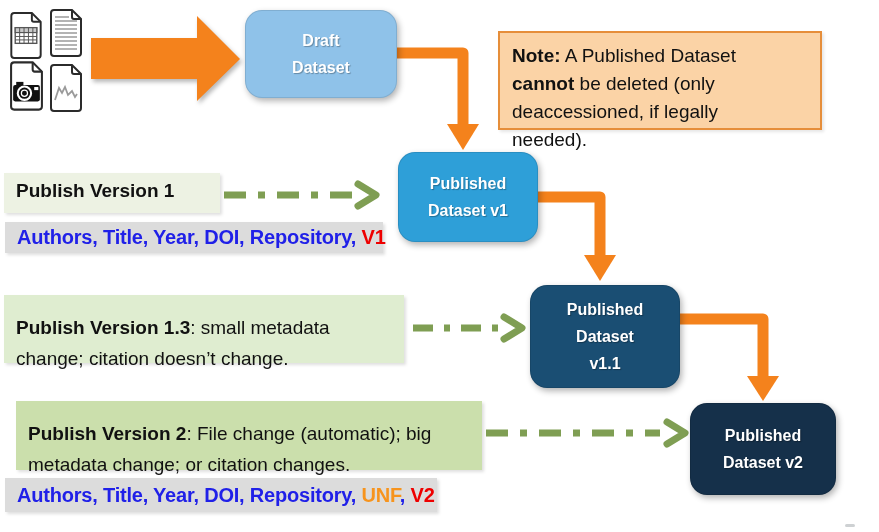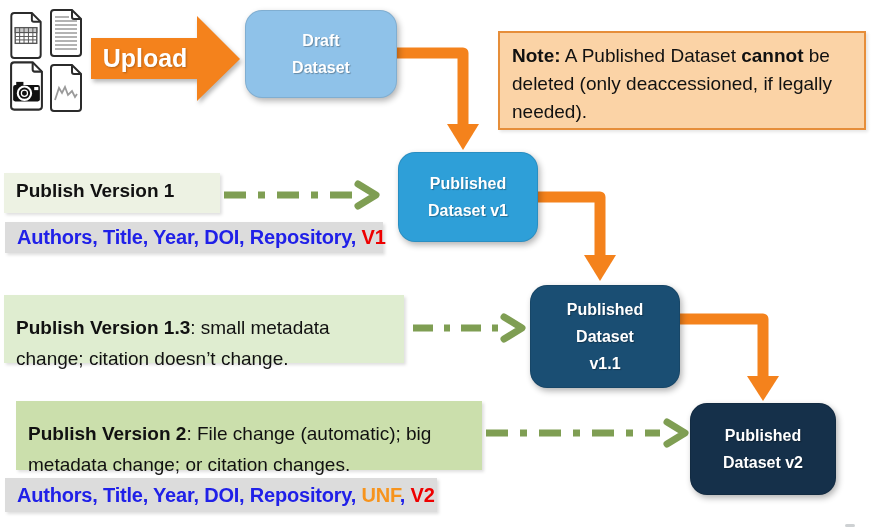--- a/index.html
+++ b/index.html
@@ -25,21 +25,21 @@
     border-radius:17px;box-shadow:2px 3px 6px rgba(0,0,0,.3);
     text-shadow:1px 1px 1px rgba(0,0,0,.3);
     border:1px solid rgba(0,0,0,.10);box-sizing:border-box;
   }
   .box-draft{left:245px;top:10px;width:152px;height:88px;background:var(--draft-box,#8FC2E9);}
   .box-v1{left:398px;top:152px;width:140px;height:90px;background:var(--v1-box,#2E9FD8);}
   .box-v11{left:530px;top:285px;width:150px;height:103px;background:var(--v11-box,#1A4E73);}
   .box-v2{left:690px;top:403px;width:146px;height:92px;background:var(--v2-box,#15304A);}
 
   .note{
-    position:absolute;left:498px;top:31px;width:368px;height:99px;box-sizing:border-box;
+    position:absolute;left:498px;top:31px;width:324px;height:99px;box-sizing:border-box;
     background:var(--note-bg,#FBD3A6);border:2px solid var(--note-border,#E68E3A);
     padding:9px 24px 0 12px;font-size:19px;line-height:28px;color:#111;
     box-shadow:2px 2px 3px rgba(0,0,0,.10);
   }
   .note b{font-weight:bold;}
 
   .plabel{
     position:absolute;box-sizing:border-box;color:#111;font-size:19px;line-height:31px;
     padding:17px 12px;box-shadow:2px 2px 3px rgba(0,0,0,.13);
   }
@@ -124,21 +124,20 @@
     <circle cx="16" cy="31" r="6.5" fill="#111" stroke="#fff" stroke-width="2"></circle>
     <circle cx="16" cy="31" r="3" fill="#111" stroke="#fff" stroke-width="1.2"></circle>
     <rect x="25.5" y="25" width="4" height="3" fill="#fff"></rect>
   </svg>
   <svg class="file-icon" style="left:48px;top:63px" width="36" height="50" viewBox="0 0 36 48">
     <path d="M6 1 H24 L33 10 V44 Q33 47 30 47 H6 Q3 47 3 44 V4 Q3 1 6 1 Z" fill="#fff" stroke="#2b2b2b" stroke-width="2"></path>
     <path d="M24 1 V8 Q24 10 26 10 H33" fill="none" stroke="#2b2b2b" stroke-width="2"></path>
     <polyline points="7,36 11,24 14,29 17,23 20,31 24,27 27,33 29,30" fill="none" stroke="#9a9a9a" stroke-width="1.8"></polyline>
   </svg>
 
-  <div class="upload-label">Upload</div>
 
   <div class="box box-draft">
     <span>Draft</span>
     <span>Dataset</span>
   </div>
   <div class="box box-v1">
     <span>Published</span>
     <span>Dataset v1</span>
   </div>
   <div class="box box-v11">

